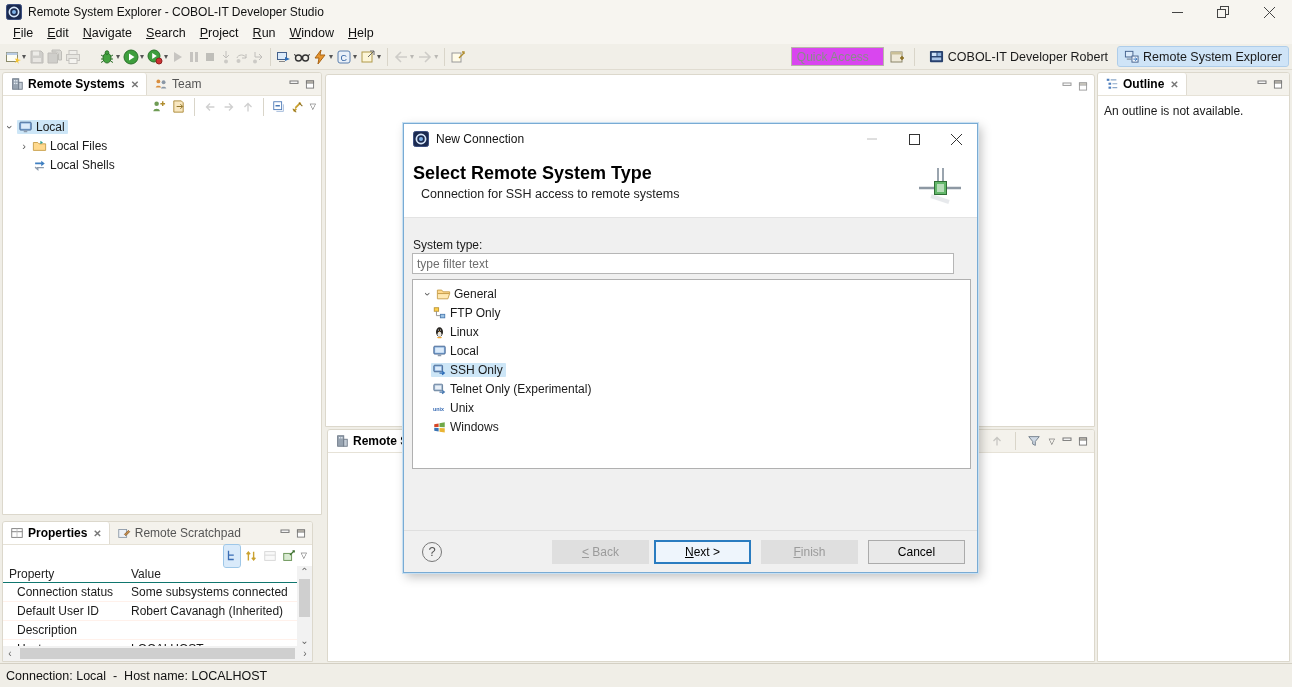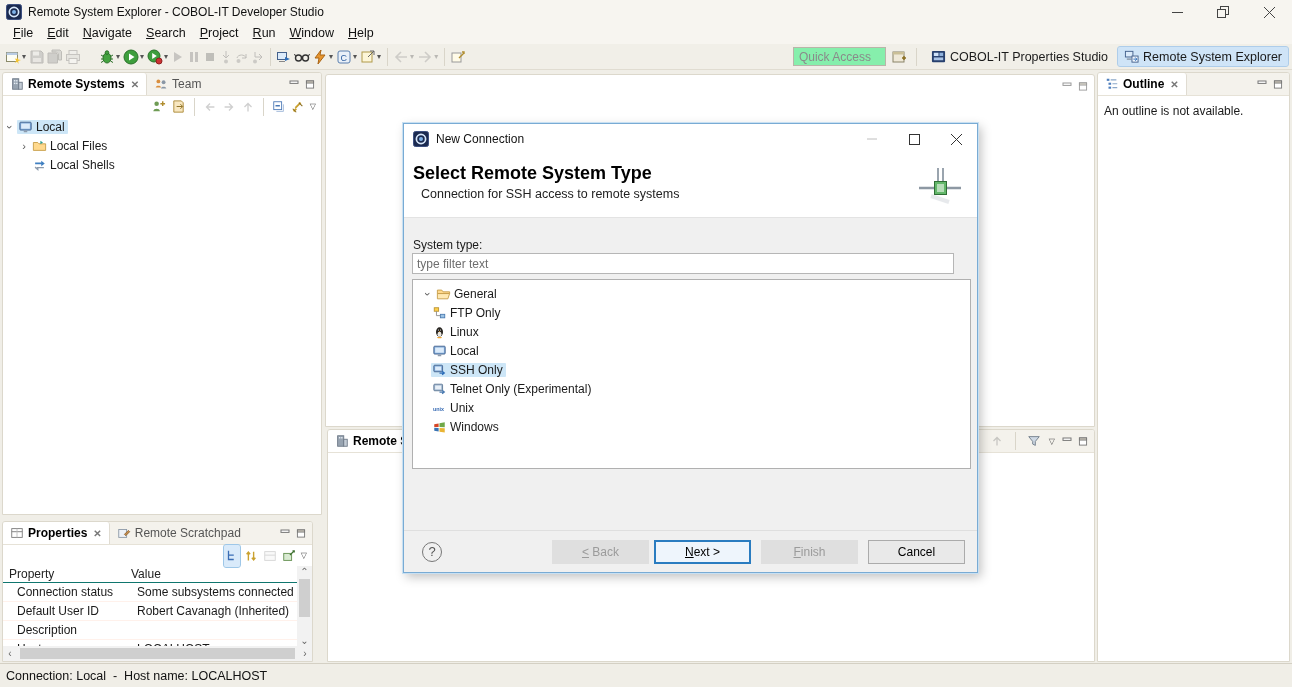--- a/index.html
+++ b/index.html
@@ -19,21 +19,21 @@
   .mi { display:inline-block; padding:2px 7px; font-size:12.5px; color:#111; }
   .mi::first-letter { text-decoration:underline; }
 
   
   .toolbar { position:absolute; left:0; top:44px; width:100%; height:26px; background:#f1efe8; border-bottom:1px solid #e0dcd1; display:flex; align-items:center; padding:0 4px; }
   .tbtn { height:22px; display:inline-flex; align-items:center; justify-content:center; padding:0 1px; border-radius:2px; }
   .dis { opacity:.35; filter:grayscale(1); }
   .dd { font-size:8px; color:#555; padding:0 1px; }
   .tsep { width:1px; height:18px; background:#d9d5c9; margin:0 4px; }
   .tgap { width:16px; }
-  .qa-input { width:93px; height:19px; border:1px solid #b9b5a9; background:#86efac; font:12px "Liberation Sans",sans-serif; padding:1px 5px; color:#333; }
+  .qa-input { width:93px; height:19px; border:1px solid #b9b5a9; background:#d946ef; font:12px "Liberation Sans",sans-serif; padding:1px 5px; color:#333; }
   .qa-input::placeholder { color:#8a8a8a; }
   .persp { display:flex; align-items:center; gap:4px; padding:2px 6px; border-radius:2px; font-size:12.5px; }
   .persp.active { background:#cfe4f7; outline:1px solid #aecdea; }
   .tright { margin-left:auto; display:flex; align-items:center; gap:4px; }
 
   
   .view { position:absolute; background:#fff; border:1px solid #dcd8cc; border-radius:3px 3px 0 0; overflow:hidden; }
   .vtabs { height:23px; background:#f4f2ec; display:flex; align-items:stretch; border-bottom:1px solid #e6e2d7; }
   .vtab { display:flex; align-items:center; gap:4px; padding:4px 7px; font-size:12px; color:#555; white-space:nowrap; }
   .vtab.active { background:#fff; color:#000; font-weight:bold; border-right:1px solid #e0dcd2; border-radius:3px 3px 0 0; }
@@ -50,21 +50,21 @@
   .tlabel { padding:0 3px; }
   .tsel { display:inline-flex; align-items:center; background:#cde6f7; border-radius:1px; }
   .ticon { display:inline-flex; width:16px; justify-content:center; }
 
   
   .ptable { position:relative; height:calc(100% - 44px); overflow:hidden; }
   .phead { display:flex; height:17px; border-bottom:1px solid #0f766e; color:#222; }
   .phead > div { padding:1px 6px; }
   .pc1 { width:122px; flex:none; }
   .prow { display:flex; height:19px; border-bottom:1px solid #f962; align-items:center; }
-  .prow > div { padding:0 12px; overflow:hidden; white-space:nowrap; }
+  .prow > div { padding:0 6px; overflow:hidden; white-space:nowrap; }
   .prow .pc1 { padding-left:14px; }
   .vsb { position:absolute; right:0; top:0; bottom:15px; width:15px; background:#f2f2f2; display:flex; flex-direction:column; align-items:center; }
   .vsb .thumb { width:11px; height:38px; background:#cfcfcf; margin-top:2px; }
   .hsb { position:absolute; left:0; right:0; bottom:0; height:15px; background:#f2f2f2; display:flex; align-items:center; }
   .hsb .thumb { height:11px; flex:1; background:#cfcfcf; margin:0 3px; }
   .sarr { color:#666; font-size:10px; width:14px; text-align:center; }
 
   
   .statusbar { position:absolute; left:0; top:663px; width:100%; height:24px; background:#f0eee7; border-top:1px solid #d4d0c4; display:flex; align-items:center; padding-left:6px; white-space:pre; font-size:12.5px; color:#111; }
 
@@ -302,21 +302,21 @@
           </svg>
         </span>
       <span class="tsep"></span>
       <span class="persp">
         <svg width="15" height="15" viewBox="0 0 16 16">
             <rect x="1" y="2" width="14" height="12" rx="1" fill="#27406e"></rect>
             <rect x="3" y="4" width="5" height="3.5" fill="#cfe2f8"></rect>
             <rect x="9" y="4" width="4" height="3.5" fill="#8fb2dd"></rect>
             <rect x="3" y="9" width="10" height="3" fill="#aac4e6"></rect>
           </svg>
-        <span>COBOL-IT Properties Studio</span>
+        <span>COBOL-IT Developer Robert</span>
       </span>
       <span class="persp active">
         <svg width="15" height="15" viewBox="0 0 16 16">
             <rect x="1.5" y="2.5" width="8" height="6" fill="#dcebfa" stroke="#44618c"></rect>
             <rect x="3" y="10" width="5" height="1.6" fill="#8d9bad"></rect>
             <rect x="8.5" y="7.5" width="6.5" height="6.5" fill="#f2f7fd" stroke="#44618c"></rect>
             <path d="M10 10.8h3.5M12 9l1.7 1.8L12 12.6" stroke="#2b6cb8" fill="none"></path>
           </svg>
         <span>Remote System Explorer</span>
       </span>

